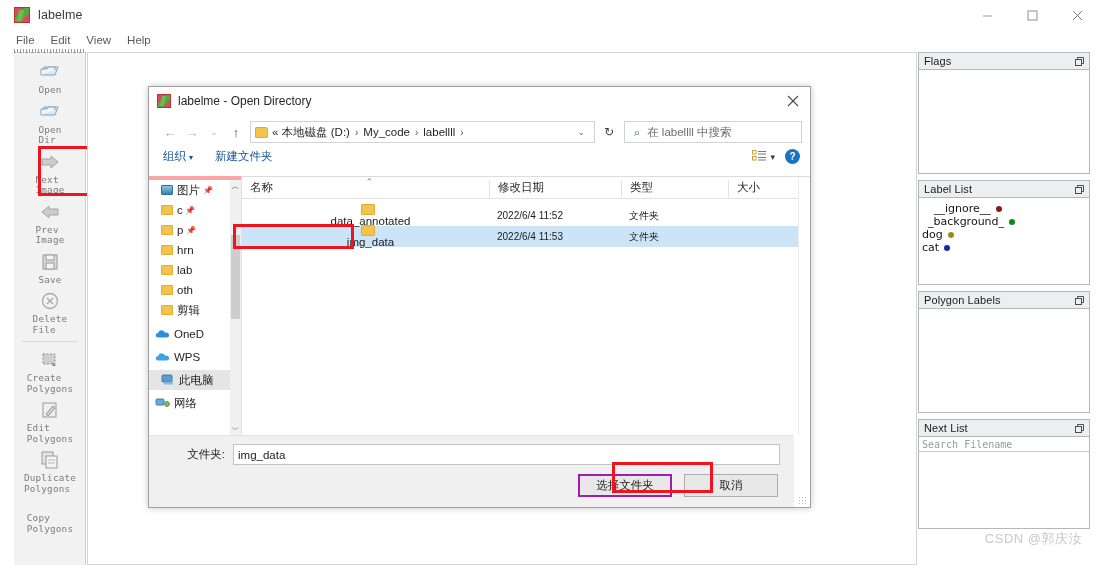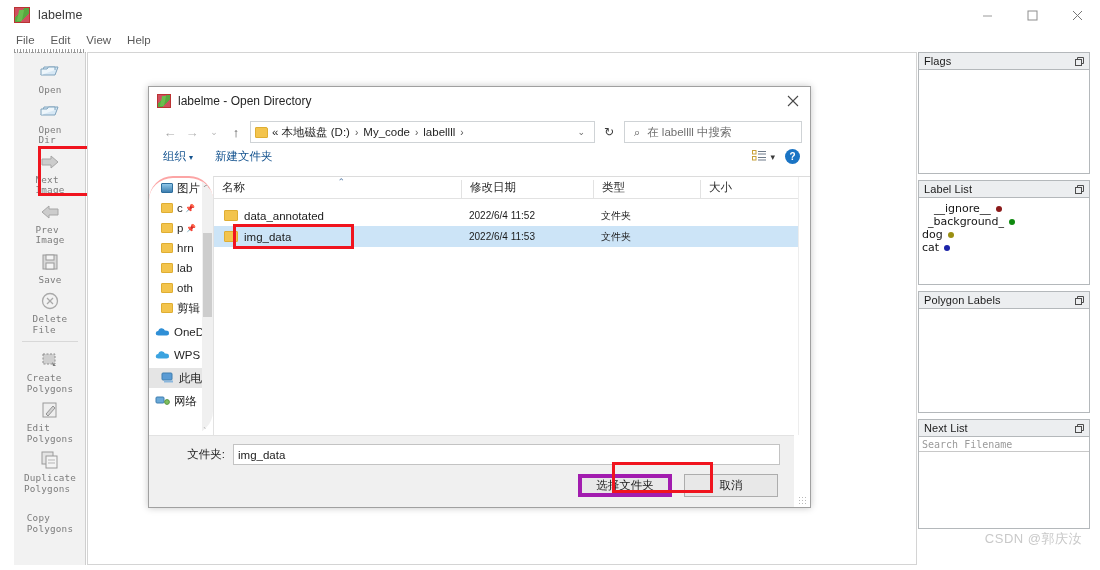--- a/index.html
+++ b/index.html
@@ -163,22 +163,22 @@
   .viewicon{ width:17px;height:15px; display:flex; align-items:center; justify-content:center;}
   .helpic{
     width:15px;height:15px;border-radius:50%;background:#1a74c4;color:#fff;
     font-size:10px;display:flex;align-items:center;justify-content:center;font-weight:bold;
     margin-left:8px;
   }
 
   
   .dlg-body{ position:absolute; left:0; top:89px; right:0; bottom:72px; display:flex; }
   .navpane{
-    width:64px; background:#ffffff; border-top:2px solid #fca5a5;
-    position:relative; overflow:hidden;border-radius:24px;
+    width:92px; background:#ffffff; border-top:4px solid #fca5a5;
+    position:relative; overflow:hidden;
   }
   .navitem{ display:flex; align-items:center; height:20px; padding-left:12px; white-space:nowrap; }
   .navitem.sel{ background:#e5e5e5; }
   .navitem .nm{ font-size:11.5px; color:#1f1f1f; margin-left:4px; }
   .fldr{ width:12px;height:10px;flex:none;background:#f3c44d;border:1px solid #dfae33;border-radius:1px;}
   .pin{ width:7px;height:7px;flex:none;margin-left:3px;color:#4a90c8;font-size:8px;line-height:7px;}
   .nav-scroll{
     position:absolute; right:0; top:0; width:11px; bottom:0; background:#f0f0f0;
   }
   .nav-scroll .up,.nav-scroll .dn{
@@ -189,41 +189,41 @@
 
   .filepane{ flex:1; position:relative; border-left:1px solid #e2e2e2; border-top:1px solid #dcdcdc;
      background:#fff; overflow:hidden;}
   .colhead{ height:22px; display:flex; align-items:flex-end; border-bottom:1px solid #e2e2e2; background:#fff;}
   .col{ font-size:11.5px; color:#2a2a2a; padding:0 0 4px 8px; border-left:1px solid #e2e2e2;
         height:18px; display:flex; align-items:center; position:relative; }
   .col:first-child{ border-left:none; }
   .col .sortmark{ position:absolute; left:50%; top:-3px; color:#5a7ea8; font-size:9px;}
   .frow{ height:21px; display:flex; align-items:center; }
   .frow.sel{ background:#cce4f7; }
-  .fname{ display:flex; align-items:center; }
+  .fname{ display:flex; align-items:center;flex-direction:column; }
   .fname .fi{ width:14px;height:11px;background:#f3c44d;border:1px solid #dfae33;border-radius:1px;margin-right:6px;flex:none;}
   .fname .tx{ font-size:11.5px; color:#1b1b1b; }
   .fcell{ font-size:10px; color:#1b1b1b; }
   .file-vscroll{ position:absolute; right:0; top:0; width:12px; bottom:0; background:#ffffff; border-left:1px solid #ededed;}
 
   
   .dlg-foot{ position:absolute; left:0; right:16px; bottom:0; height:72px; background:#f0f0f0;
      border-top:1px solid #e2e2e2;}
   .foldrow{ display:flex; align-items:center; padding:8px 14px 0 14px; }
   .foldlabel{ font-size:11.5px; color:#1f1f1f; width:62px; text-align:right; margin-right:8px;}
   .foldinput{
     flex:1; height:21px; background:#fff; border:1px solid #c3c3c3;
     font-size:11.5px; color:#1b1b1b; padding-left:4px; line-height:20px;
   }
   .btnrow{ display:flex; justify-content:flex-end; align-items:center; padding:9px 16px 0 0; gap:12px;}
   .btn{
     width:94px; height:23px; background:#e8e8e8; border:1px solid #adadad;
     font-size:11.5px; color:#1b1b1b; display:flex; align-items:center; justify-content:center;
   }
-  .btn.primary{ border:4px solid #a21caf; background:#e8e8e8; }
+  .btn.primary{ border:2px solid #a21caf; background:#e8e8e8; }
   .hl-choose{
     position:absolute; left:612px; top:462px; width:101px; height:31px;
     border:3px solid #f0141e; pointer-events:none;
   }
   .hl-imgdata{
     position:absolute; left:233px; top:224px; width:121px; height:25px;
     border:3px solid #f0141e; pointer-events:none;
   }
   .dlg-grip{ position:absolute; right:2px; bottom:1px; width:10px; height:10px;
      background-image:radial-gradient(#b9b9b9 40%,transparent 41%);

